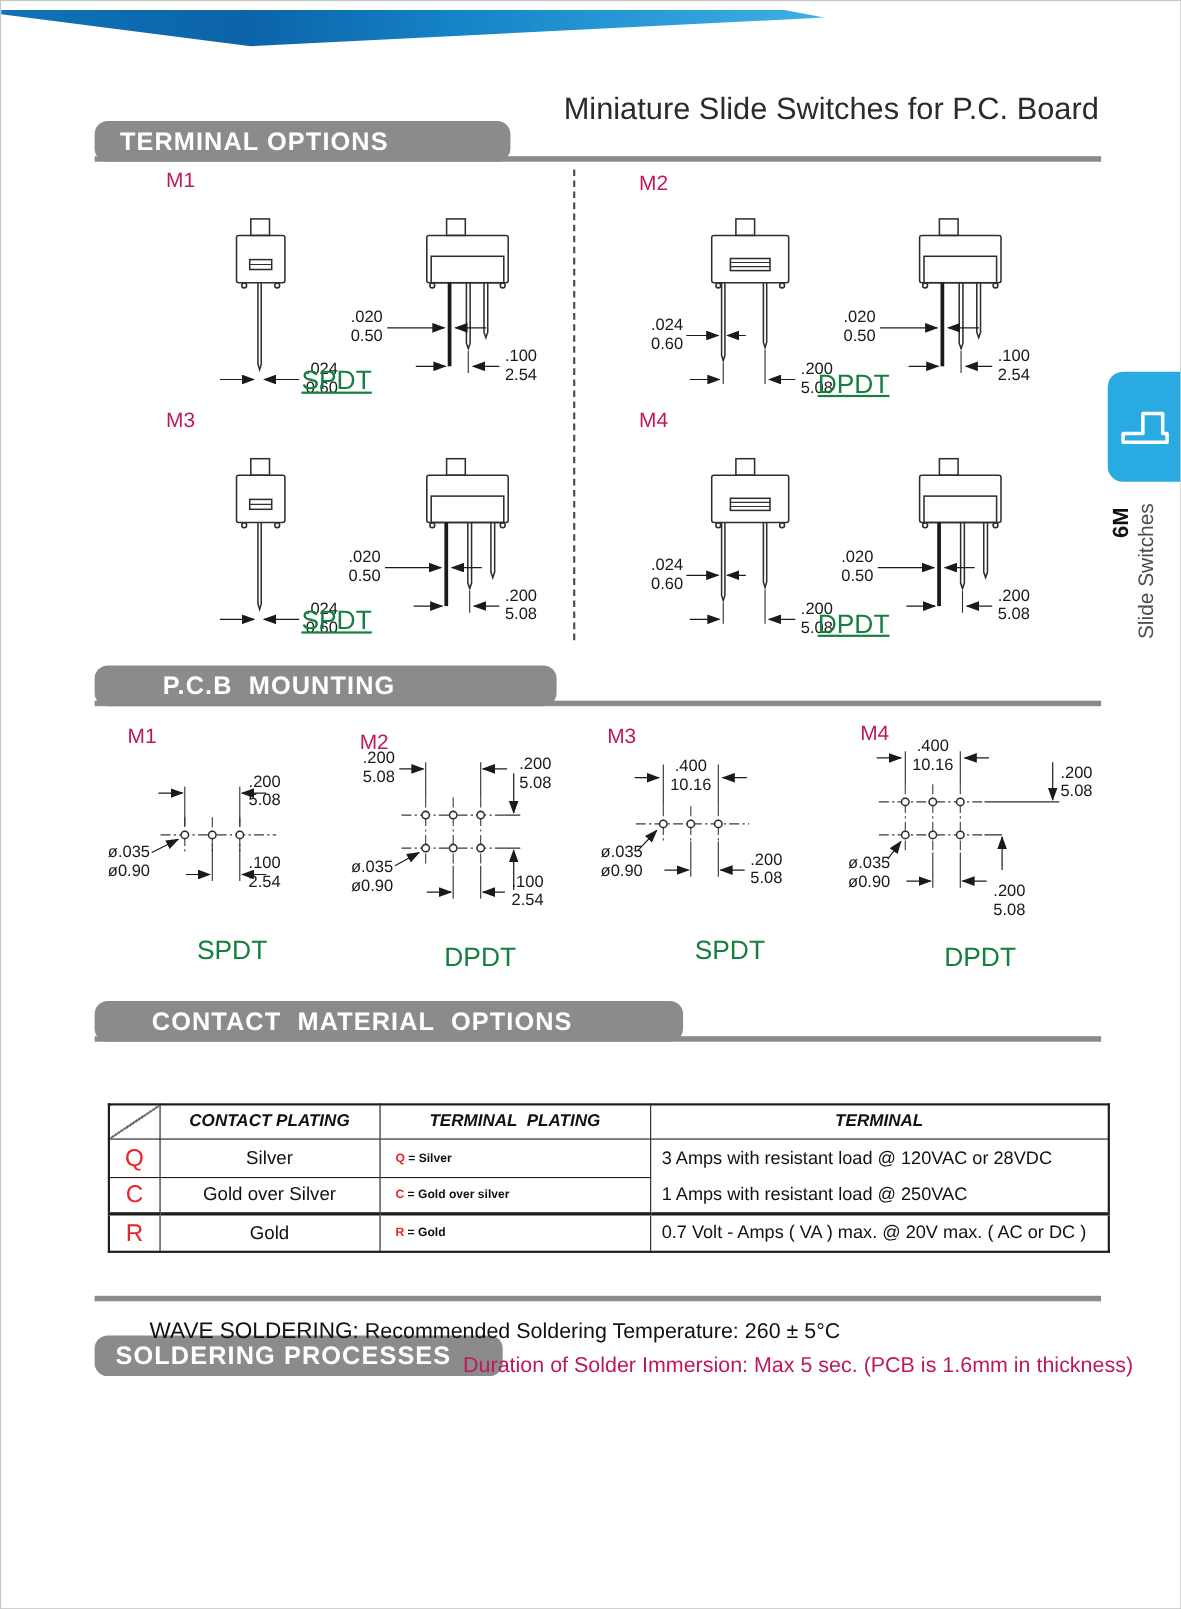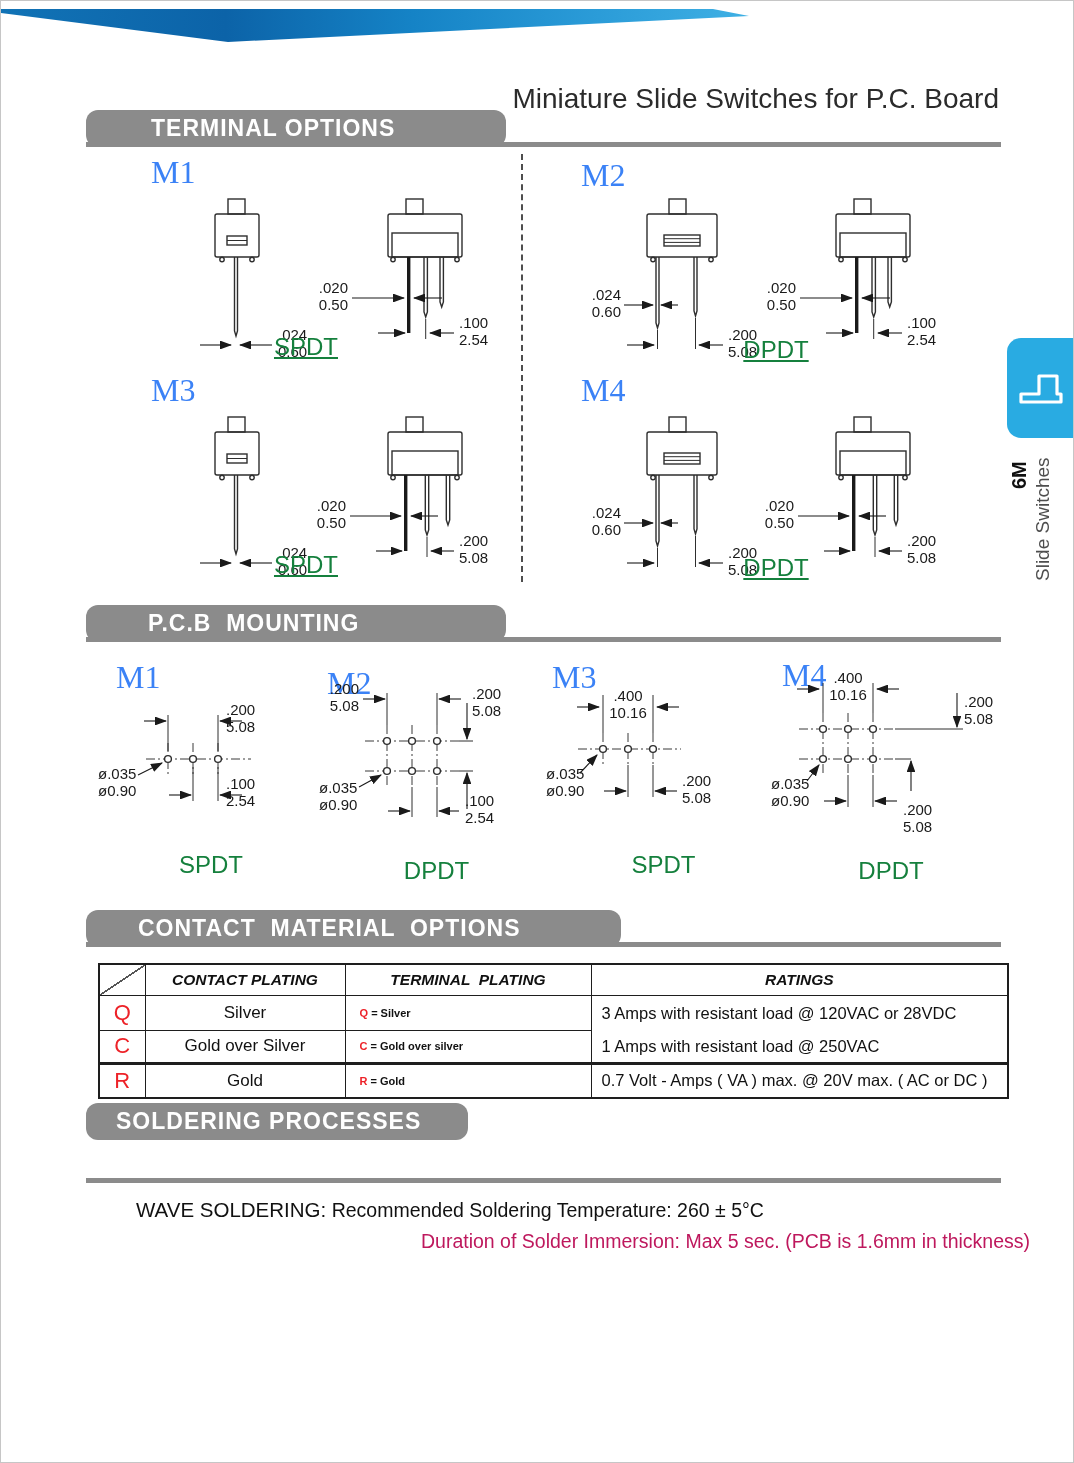--- a/index.html
+++ b/index.html
@@ -14,41 +14,41 @@
   .page-title { position:absolute; top:40px; right:74px; font-size:37px; font-weight:bold;
     color:#1b4da0; letter-spacing:.5px; }
   .page-subtitle { position:absolute; top:82px; right:74px; font-size:28px; color:#2b2b2b; }
 
   
   .secbar { position:absolute; left:85px; height:37px; background:#8b8b8b; border-radius:12px;
     color:#fff; font-weight:bold; font-size:23px; line-height:37px; letter-spacing:1px; }
   .secbar span { white-space:pre; }
   .secline { position:absolute; left:85px; width:915px; height:5px; background:#8b8b8b; }
 
-  .mlbl { position:absolute; color:#3b82f6; font-size:32px;font-family:Liberation Serif, serif; }
+  .mlbl { position:absolute; color:#be185d; font-size:19px; }
   .typ { position:absolute; color:#15803d; font-size:24px; text-align:center; }
   .typ.u { text-decoration:underline; }
 
   .divider { position:absolute; left:520px; top:153px; height:428px; border-left:2px dashed #4e4e4e; }
 
   
   svg .ln { stroke:#2e2e2e; stroke-width:1.4; fill:none; }
   svg .thin { stroke:#2e2e2e; stroke-width:1; fill:none; }
   svg .dimln { stroke:#1a1a1a; stroke-width:1.1; fill:none; }
   svg .cl { stroke:#3a3a3a; stroke-width:1; fill:none; stroke-dasharray:9 3 2 3; }
   svg text.dim { font-family:"Liberation Sans",sans-serif; font-size:15px; fill:#1a1a1a; }
   svg text.dim.end { text-anchor:end; }
   svg text.dim.mid { text-anchor:middle; }
   svg .hole { fill:#ffffff; stroke:#2e2e2e; stroke-width:1.4; }
   svg .boldpin { fill:#1a1a1a; stroke:none; }
 
   
   .ctable { position:absolute; left:97px; top:962px; border-collapse:collapse; table-layout:fixed; }
   .ctable, .ctable td { border:1.5px solid #1e1e1e; }
-  .ctable { border-width:2.5px; }
+  .ctable { border-width:2.5px;margin-top:40px; }
   .ctable td { padding:0; font-size:17px; color:#111; }
   .ctable td.hdr { font-size:15.5px; font-style:italic; font-weight:bold; text-align:center; white-space:pre; }
   .ctable td.key { color:#ed2228; font-size:22px; text-align:center; }
   .ctable td.ctr { text-align:center; }
   .ctable td.term { padding-left:14px; font-size:11px;font-weight:bold; }
   .ctable td.rat { padding-left:10px; font-size:16.5px; }
   .ctable tr.rR td { border-top:3px solid #1e1e1e; }
   .ctable td.diag { background:
      linear-gradient(to bottom right, transparent calc(50% - 0.8px), #555 calc(50% - 0.8px), #555 calc(50% + 0.8px), transparent calc(50% + 0.8px)); }
   .redkey { color:#ed2228; }
@@ -88,21 +88,21 @@
         <stop offset="0.55" stop-color="#1583c6"></stop>
         <stop offset="0.8" stop-color="#2b9cd8"></stop>
         <stop offset="1" stop-color="#3fb0e4"></stop>
       </linearGradient>
     </defs>
     <polygon points="0,8 712,8 748,15 227,41 0,12" fill="url(#bgrad)"></polygon>
   </svg>
 
   <div class="page-subtitle">Miniature Slide Switches for P.C. Board</div>
 
-  <div class="secbar" style="top:109px;width:355px;padding-left:65px">
+  <div class="secbar" style="top:109px;width:355px;padding-left:23px">
     <span>TERMINAL OPTIONS</span>
   </div>
   <div class="secline" style="top:141px"></div>
 
   <div class="mlbl" style="left:150px;top:153px">M1</div>
   <div class="mlbl" style="left:580px;top:156px">M2</div>
   <div class="mlbl" style="left:150px;top:371px">M3</div>
   <div class="mlbl" style="left:580px;top:371px">M4</div>
 
   <div class="divider"></div>
@@ -401,21 +401,21 @@
         <col style="width:46px">
         <col style="width:200px">
         <col style="width:246px">
         <col style="width:417px">
       </colgroup>
     <tbody>
         <tr style="height:31px">
       <td class="diag"></td>
       <td class="hdr">CONTACT PLATING</td>
       <td class="hdr">TERMINAL  PLATING</td>
-      <td class="hdr">RATINGS</td>
+      <td class="hdr">TERMINAL</td>
     </tr>
     <tr style="height:34px">
       <td class="key">Q</td>
       <td class="ctr">Silver</td>
       <td class="term"><span class="redkey">Q</span> <span>= Silver</span></td>
       <td class="rat" rowspan="2">
         <div class="ratline1">3 Amps with resistant load @ 120VAC or 28VDC</div>
         <div class="ratline2">1 Amps with resistant load @ 250VAC</div>
       </td>
     </tr>
@@ -426,21 +426,21 @@
     </tr>
     <tr style="height:35px" class="rR">
       <td class="key">R</td>
       <td class="ctr">Gold</td>
       <td class="term"><span class="redkey">R</span> <span>= Gold</span></td>
       <td class="rat">0.7 Volt - Amps ( VA ) max. @ 20V max. ( AC or DC )</td>
     </tr>
   </tbody>
     </table>
 
-  <div class="secbar" style="top:1102px;width:352px;padding-left:30px">
+  <div class="secbar" style="top:1213px;width:352px;padding-left:19px">
     <span>SOLDERING PROCESSES</span>
   </div>
   <div class="secline" style="top:1177px"></div>
 
   <div class="soldering-line1">
     <span class="proc">WAVE SOLDERING:</span>
     <span>Recommended Soldering Temperature: 260 ± 5°C</span>
   </div>
   <div class="soldering-line2">Duration of Solder Immersion: Max 5 sec. (PCB is 1.6mm in thickness)</div>
 

